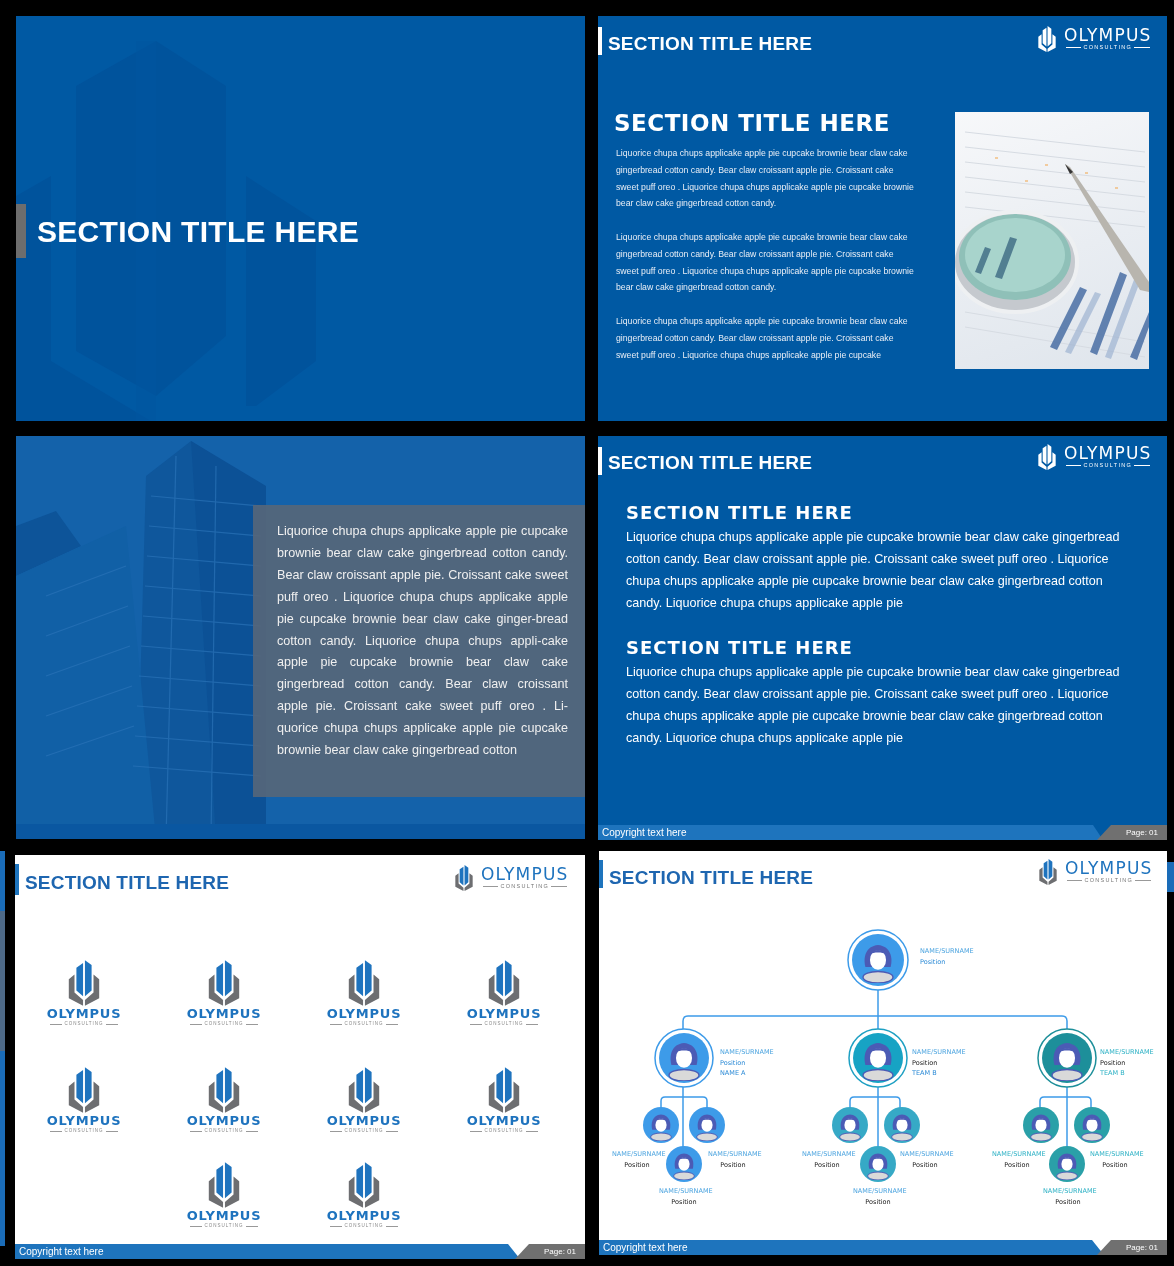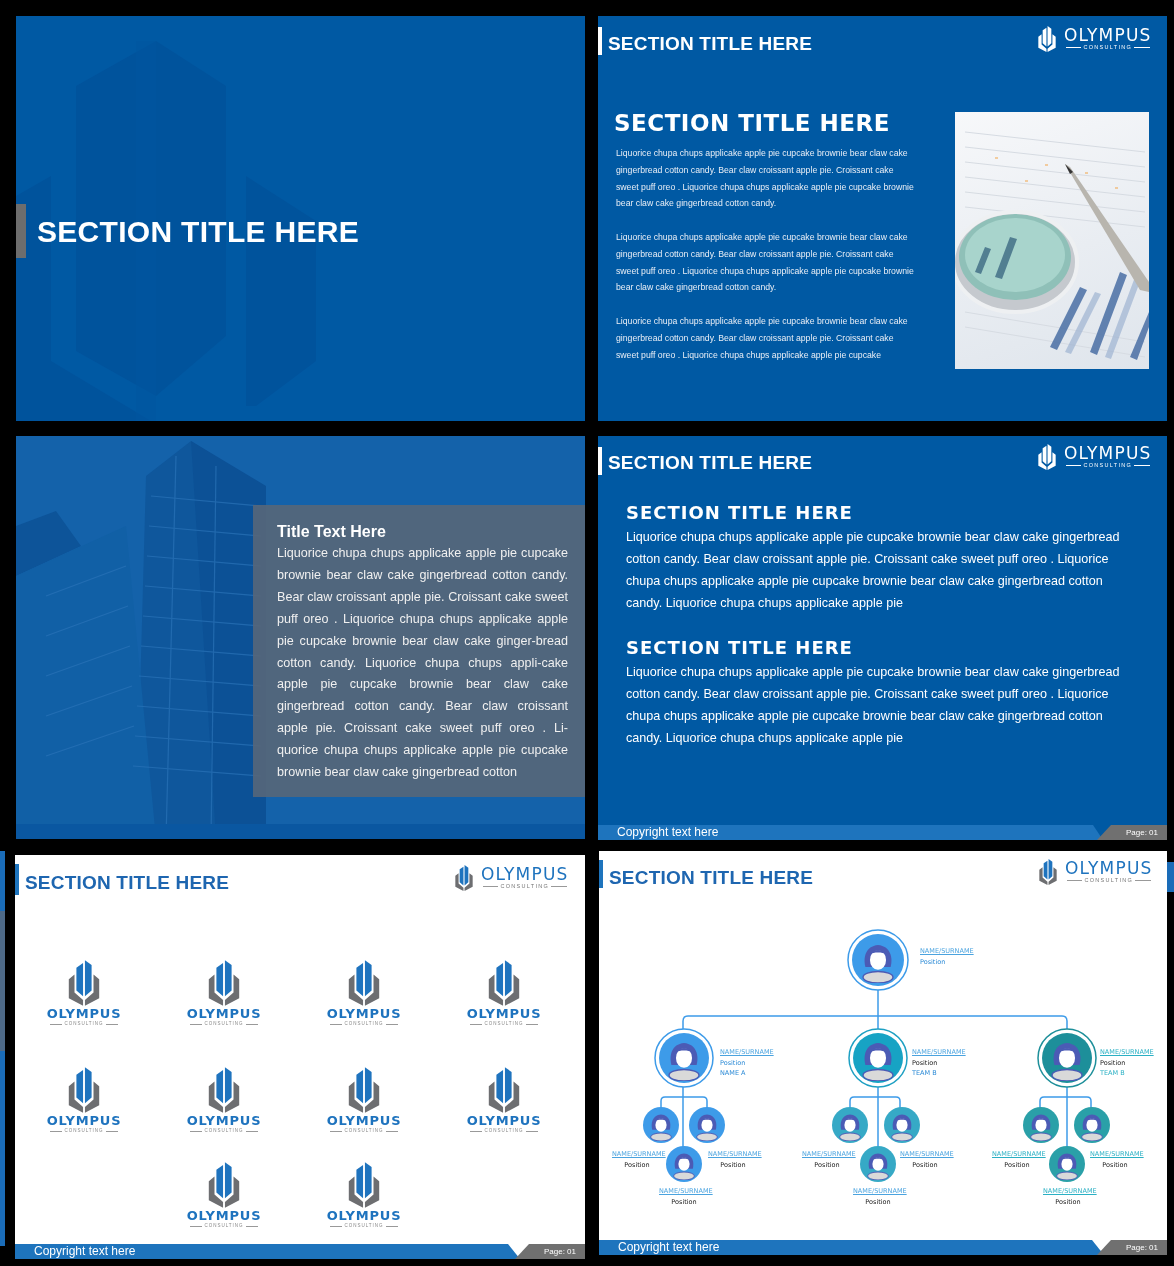--- a/index.html
+++ b/index.html
@@ -21,21 +21,21 @@
   .logo-sub { font-size: 5.5px; letter-spacing: 1.3px; line-height: 7px; display: flex; align-items: center; width: 100%; }
   .logo-sub::before, .logo-sub::after { content: ""; flex: 1; height: 1px; margin: 0 2px; }
   .logo.onblue .logo-word, .logo.onblue .logo-sub { color: #fff; }
   .logo.onblue .logo-sub::before, .logo.onblue .logo-sub::after { background: #fff; }
   .logo.onwhite .logo-word, .logo.onwhite .logo-sub { color: #1e73be; }
   .logo.onwhite .logo-sub { color: #777; }
   .logo.onwhite .logo-sub::before, .logo.onwhite .logo-sub::after { background: #999; }
 
   
   .footer { position: absolute; left: 0; right: 0; bottom: 0; height: 15px; }
-  .footer-left { position: absolute; left: 0; top: 0; height: 15px; background: #1e74bd; color: #fff; font-size: 12px; line-height: 15px; padding-left: 19px; clip-path: polygon(0 0, 100% 0, calc(100% - 0px) 0, 100% 0, 100% 0, 100% 100%, 0 100%); }
+  .footer-left { position: absolute; left: 0; top: 0; height: 15px; background: #1e74bd; color: #fff; font-size: 10px; line-height: 15px; padding-left: 4px; clip-path: polygon(0 0, 100% 0, calc(100% - 0px) 0, 100% 0, 100% 0, 100% 100%, 0 100%); }
   .footer-right { position: absolute; right: 0; top: 0; height: 15px; width: 70px; background: #707070; color: #fff; font-size: 8px; line-height: 15px; text-align: right; padding-right: 9px; clip-path: polygon(14px 0, 100% 0, 100% 100%, 0 100%); }
 
   
   .s2-title { position: absolute; left: 16px; top: 94px; font-size: 23px; font-weight: bold; color: #fff; letter-spacing: 0.5px; font-family: "DejaVu Sans", sans-serif; }
   .s2-para { position: absolute; left: 18px; width: 300px; color: #e8eef6; font-size: 8.7px; line-height: 16.8px; }
 
   
   .s3-box { position: absolute; left: 237px; top: 69px; width: 332px; height: 292px; background: rgba(86,102,122,0.92); padding: 16px 17px 0 24px; color: #f0f0f0; }
   .s3-box-title { font-size: 16px; font-weight: bold; line-height: 22px; color: #fff; }
   .s3-box-body { font-size: 12.6px; line-height: 21.9px; text-align: justify; }
@@ -46,21 +46,21 @@
 
   
   .grid-logo { position: absolute; width: 80px; display: flex; flex-direction: column; align-items: center; }
   .grid-logo .gl-word { font-size: 13px; color: #1e73be; letter-spacing: 0.8px; line-height: 14px; margin-top: 1px; font-family: "DejaVu Sans", sans-serif; font-weight: bold; }
   .grid-logo .gl-sub { font-size: 4.5px; color: #888; letter-spacing: 1px; display: flex; align-items: center; width: 72px; line-height: 6px; }
   .grid-logo .gl-sub::before, .grid-logo .gl-sub::after { content: ""; flex: 1; height: 1px; background: #999; margin: 0 2px; }
 
   
   .node { position: absolute; }
   .node-label { position: absolute; font-size: 6.5px; line-height: 10.5px; white-space: nowrap; font-family: "DejaVu Sans", sans-serif; }
-  .node-label .nm { color: #4aa3df; text-decoration: underline; }
+  .node-label .nm { color: #4aa3df; }
   .node-label .ps { color: #222; }
   .node-label .ps.blue-text { color: #2b8ad6; }
   .node-label .tm { color: #2b8ad6; }
   .org-lines { position: absolute; left: 0; top: 0; }
 </style>
 </head>
 <body>
 
 <svg width="0" height="0" style="position:absolute">
   <defs>
@@ -184,21 +184,20 @@
         <line x1="200" y1="30" x2="195" y2="403"></line>
       <line x1="30" y1="160" x2="110" y2="130"></line>
         <line x1="30" y1="200" x2="112" y2="170"></line>
       <line x1="30" y1="240" x2="114" y2="210"></line>
         <line x1="30" y1="280" x2="116" y2="250"></line>
       <line x1="30" y1="320" x2="118" y2="290"></line>
     </g>
     <rect x="0" y="388" width="569" height="15" fill="#0a57a1"></rect>
   </svg>
   <div class="s3-box">
-    <div class="s3-box-title">Title Text Here</div>
     <div class="s3-box-body">Liquorice chupa chups applicake apple pie cupcake brownie bear claw cake gingerbread cotton candy. Bear claw croissant apple pie. Croissant cake sweet puff oreo . Liquorice chupa chups applicake apple pie cupcake brownie bear claw cake ginger-bread cotton candy.  Liquorice chupa chups appli-cake apple pie cupcake brownie bear claw  cake gingerbread cotton candy. Bear claw croissant apple pie. Croissant cake sweet puff oreo .  Li-quorice chupa chups applicake apple pie cupcake brownie bear claw cake gingerbread cotton</div>
   </div>
 </div>
 
 <div class="slide blue" style="left:598px; top:436px; width:569px; height:404px;">
   <div class="hdr-bar" style="left:0;top:11px;height:28px;background:#fff;"></div>
   <div class="hdr-title" style="left:10px;top:16px;color:#fff;">SECTION TITLE HERE</div>
   <div class="logo onblue" style="left:438px;top:8px;">
     <svg width="22" height="26">
         <use href="#logo-mark-white"></use>

